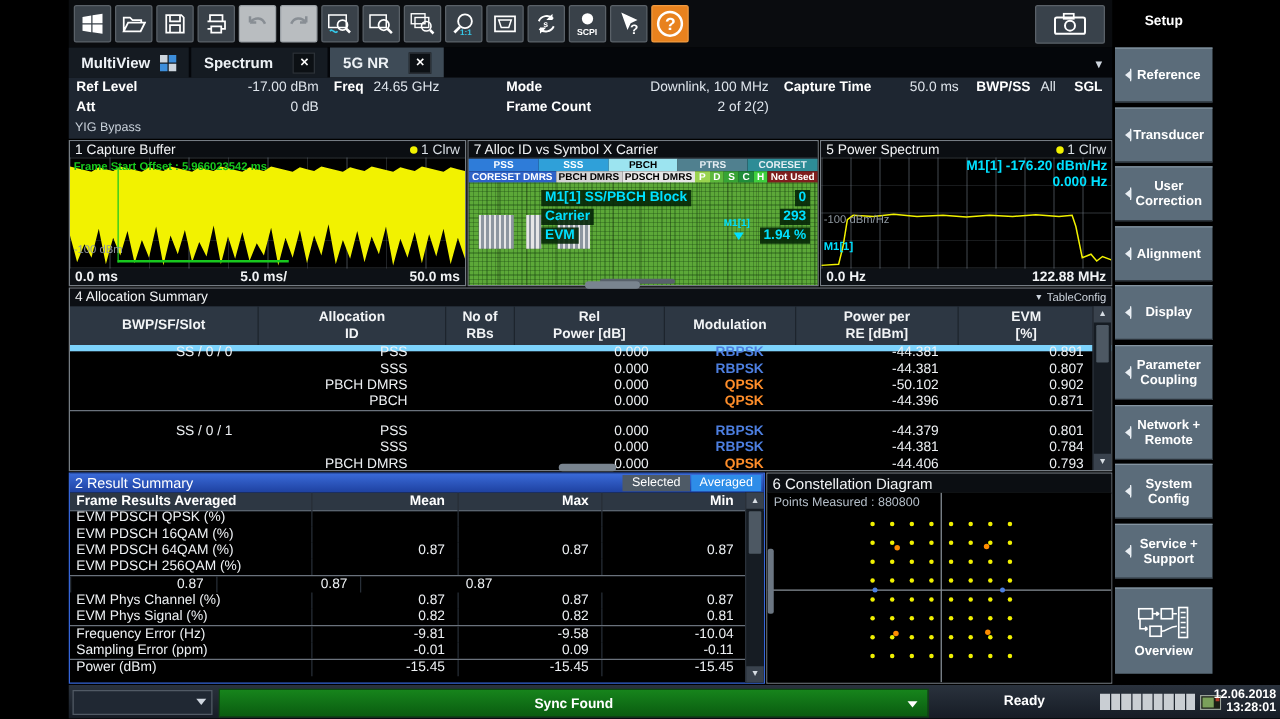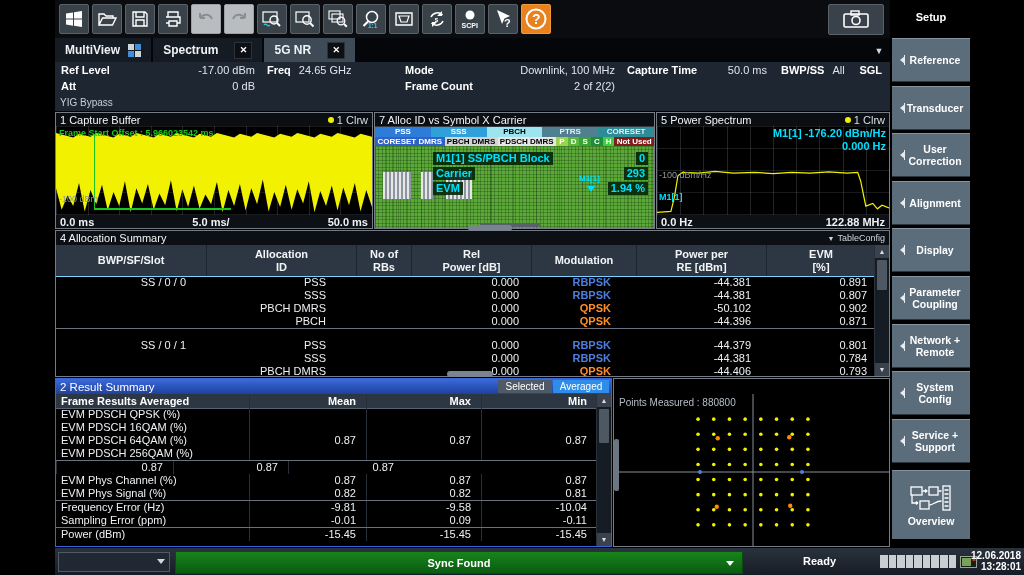--- a/index.html
+++ b/index.html
@@ -57,21 +57,21 @@
   .ablock{position:absolute;top:26px;height:27px;background:repeating-linear-gradient(90deg,#e6e6e6 0 2px,#8d96a0 2px 4px);}
   .mi-wrap{position:absolute;left:58px;right:6px;top:6px;display:flex;flex-direction:column;gap:2px;z-index:5;}
   .mi-row{display:flex;justify-content:space-between;height:13px;}
   .mi-chip{background:rgba(4,38,8,.9);color:#00e0ff;font-weight:bold;font-size:11px;line-height:13px;padding:0 3px;}
   .mtag{position:absolute;color:#00e0ff;font-size:8px;font-weight:bold;z-index:5;}
   .mtri{position:absolute;width:0;height:0;border:4px solid transparent;border-top:6px solid #00e0ff;z-index:5;}
   .ro-wrap{position:absolute;right:3px;top:1px;text-align:right;z-index:5;}
   .ro{color:#00e0ff;font-weight:bold;font-size:11px;line-height:13px;}
   
   .ttlbar{height:14px;background:#0c0f14;display:flex;align-items:center;padding:0 4px;font-size:11px;}
-  .thead{display:flex;background:#2d3743;border-bottom:1px solid #7dd3fc;}
+  .thead{display:flex;background:#2d3743;border-bottom:5px solid #7dd3fc;}
   .hcell{display:flex;flex-direction:column;align-items:center;justify-content:center;
          font-weight:bold;font-size:11px;line-height:13px;color:#f2f4f6;border-left:1px solid #1d242d;box-sizing:border-box;}
   .hcell:first-child{border-left:none;}
   .arow,.rrow{display:flex;height:13px;line-height:13px;font-size:11px;color:#eef1f4;}
   .ac{box-sizing:border-box;white-space:nowrap;overflow:hidden;}
   .ac-slot{width:150px;text-align:right;padding-right:20px;}
   .ac-id{width:150px;text-align:right;padding-right:30px;}
   .ac-rbs{width:55px;text-align:right;padding-right:8px;}
   .ac-rel{width:120px;text-align:right;padding-right:12px;}
   .ac-mod{width:105px;text-align:right;padding-right:25px;font-weight:bold;}
@@ -571,20 +571,23 @@
         </div>
       </div>
     <div class="scrollbar" style="top:15px;bottom:0;">
       <span class="sb-arr" style="top:0;">▲</span>
       <span class="sb-thumb" style="top:15px;height:34px;"></span>
       <span class="sb-arr" style="bottom:0;">▼</span>
     </div>
   </div>
 
   <div class="panel" style="left:613px;top:378px;width:277px;height:169px;">
+    <div class="phead" style="height:15px;">
+      <span class="ptitle" style="font-size:12px;">6 Constellation Diagram</span>
+    </div>
     <div class="plot" style="top:15px;bottom:0;">
       <span class="pm-lbl">Points Measured : 880800</span>
       <svg width="275" height="152" style="position:absolute;left:0;top:0;">
         <line x1="0" y1="78" x2="275" y2="78" stroke="#878f97" stroke-width="1"></line>
         <line x1="139" y1="0" x2="139" y2="152" stroke="#878f97" stroke-width="1"></line>
         <g>
             <circle cx="84.05000000000001" cy="25.15" r="1.8" fill="#f0f000"></circle>
             <circle cx="99.75" cy="25.15" r="1.8" fill="#f0f000"></circle>
             <circle cx="115.45" cy="25.15" r="1.8" fill="#f0f000"></circle>
             <circle cx="131.15" cy="25.15" r="1.8" fill="#f0f000"></circle>

